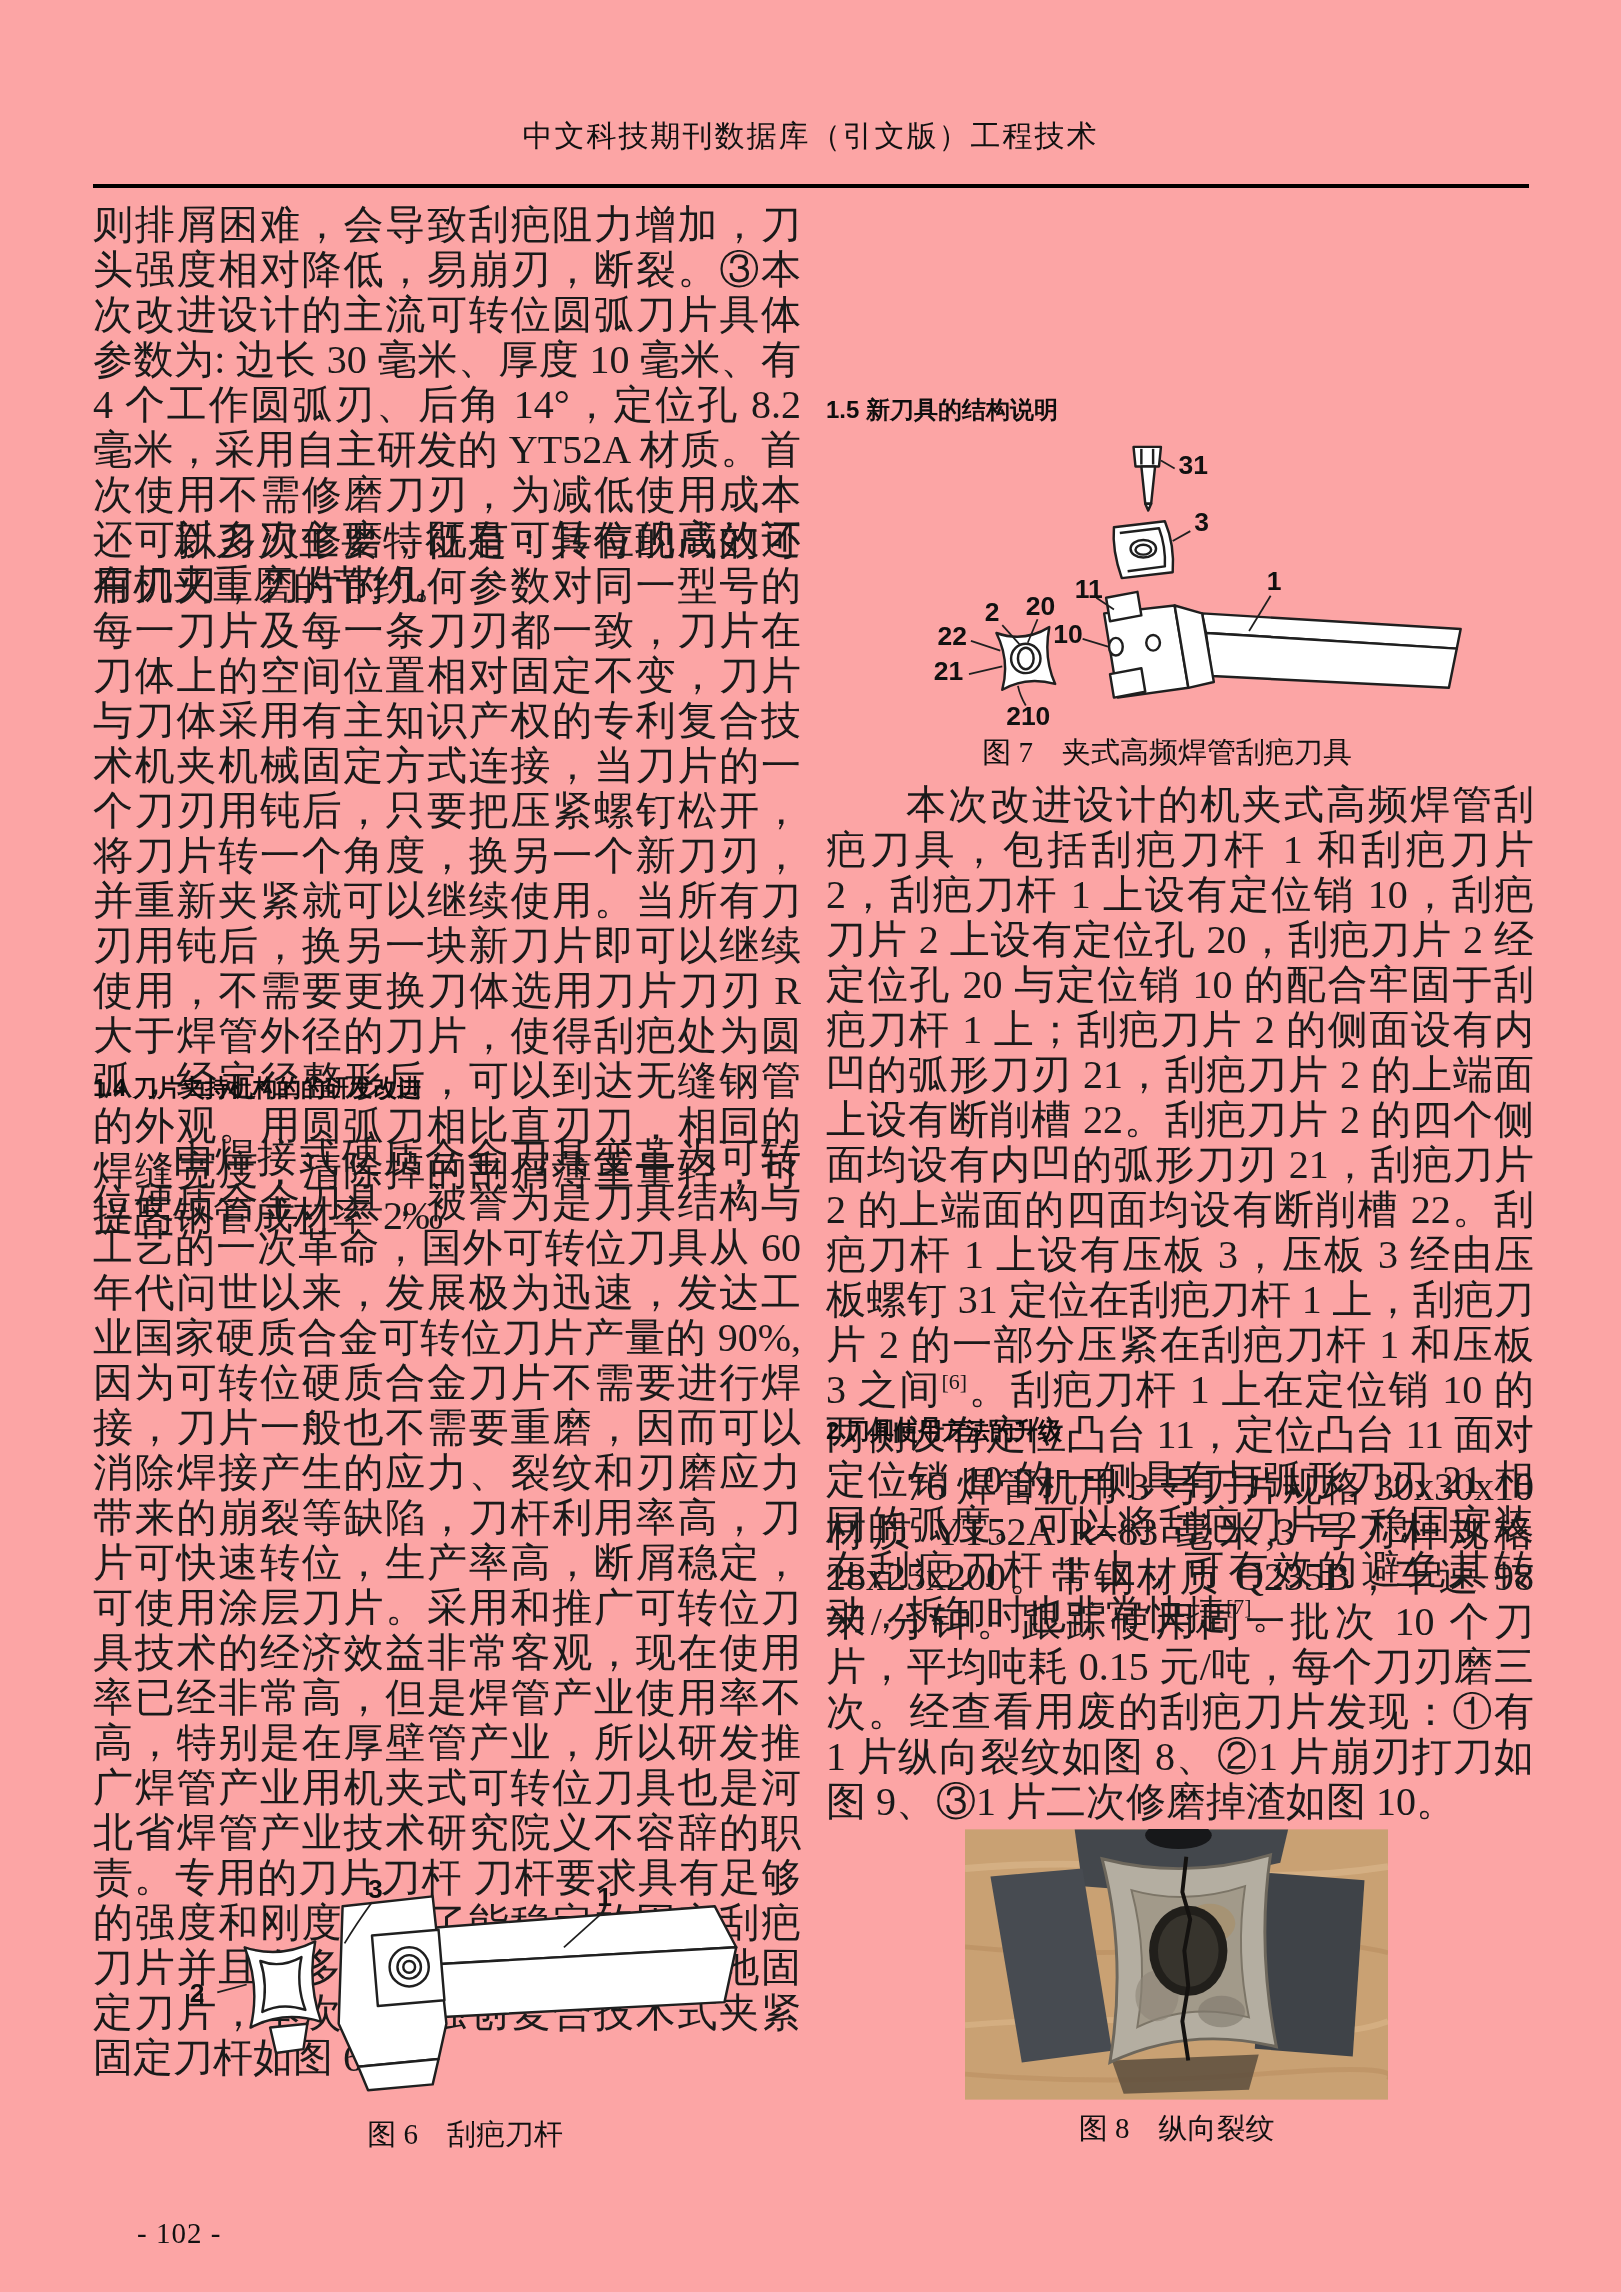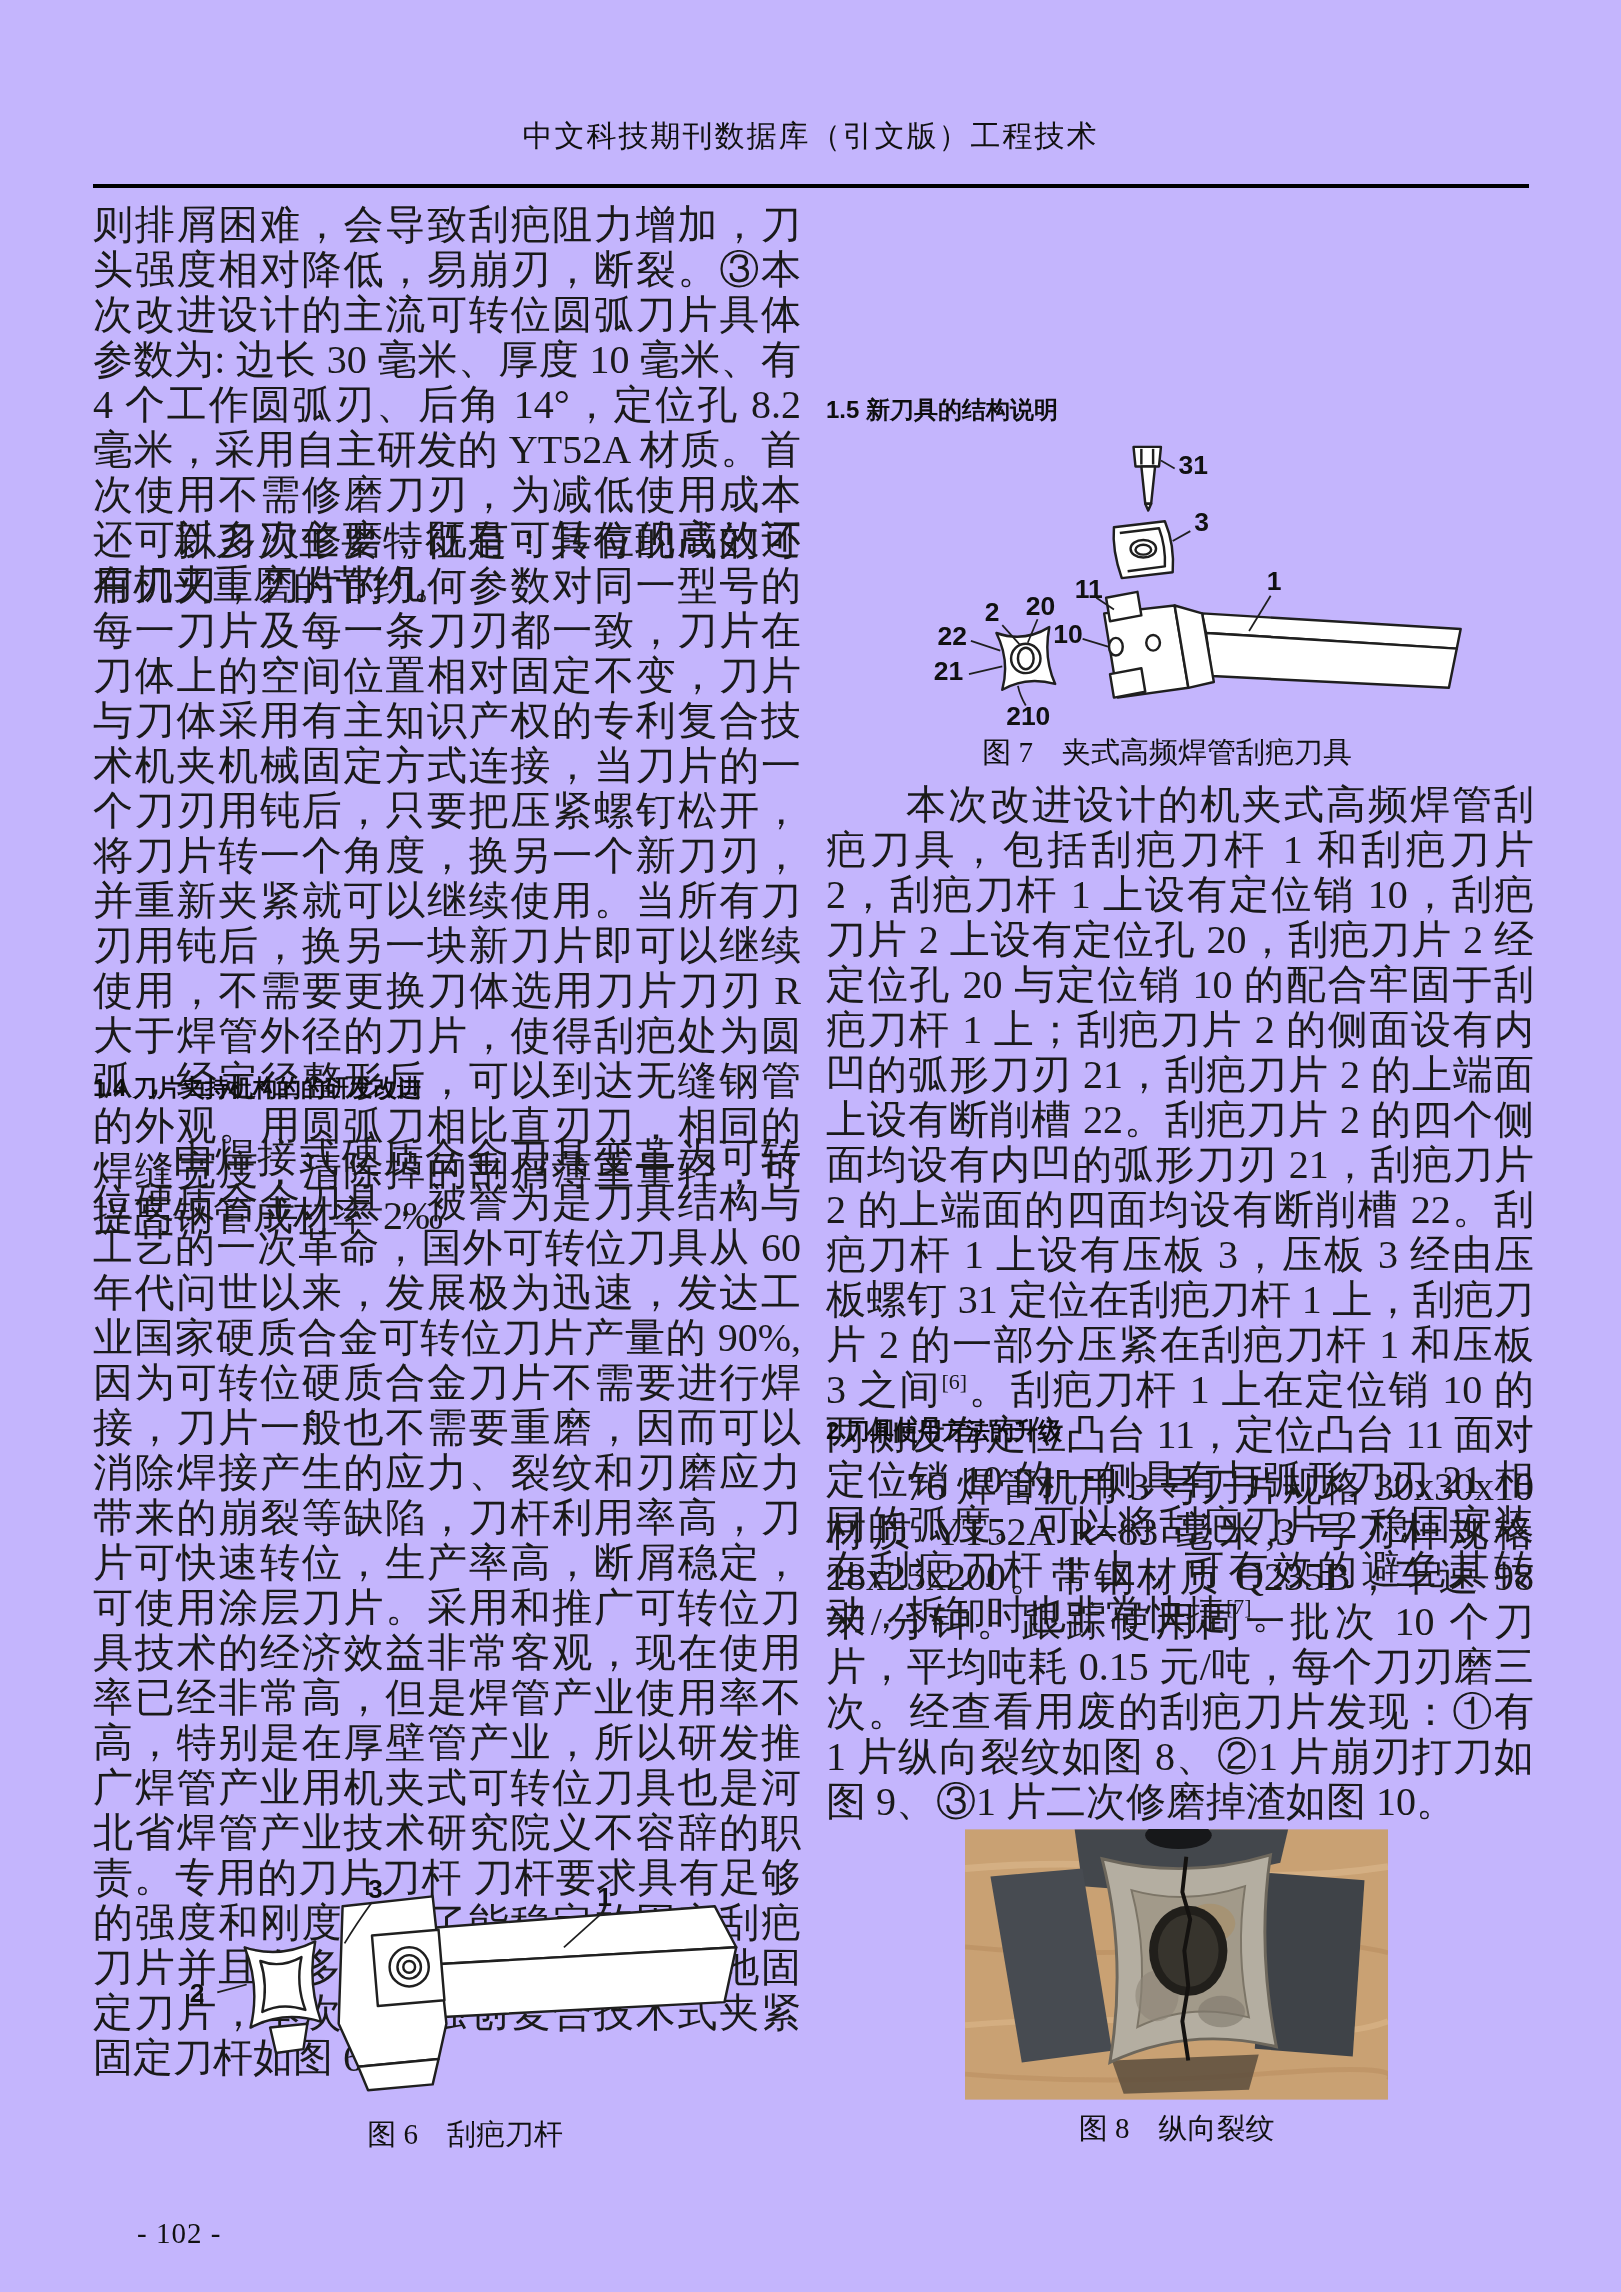--- a/index.html
+++ b/index.html
@@ -1,18 +1,18 @@
 <!DOCTYPE html>
 <html><head>
 <meta charset="utf-8">
 <style>
   html,body { margin:0; padding:0; background:#888; }
   .page {
     position:relative; width:1621px; height:2293px; margin:0 auto;
-    background:#c4b5fd; overflow:hidden;
+    background:#fca5a5; overflow:hidden;
     font-family:"Liberation Serif","DejaVu Serif",serif; color:#1a1a1a;
   }
   .abs { position:absolute; }
   .journal-header {
     left:0; top:116px; width:1621px; text-align:center;
     font-size:30px; letter-spacing:2px; color:#111;
   }
   .header-rule { left:93px; top:184px; width:1436px; height:3.9px; background:#000; }
   .body-text {
     width:708px; font-size:40px; line-height:45px;

